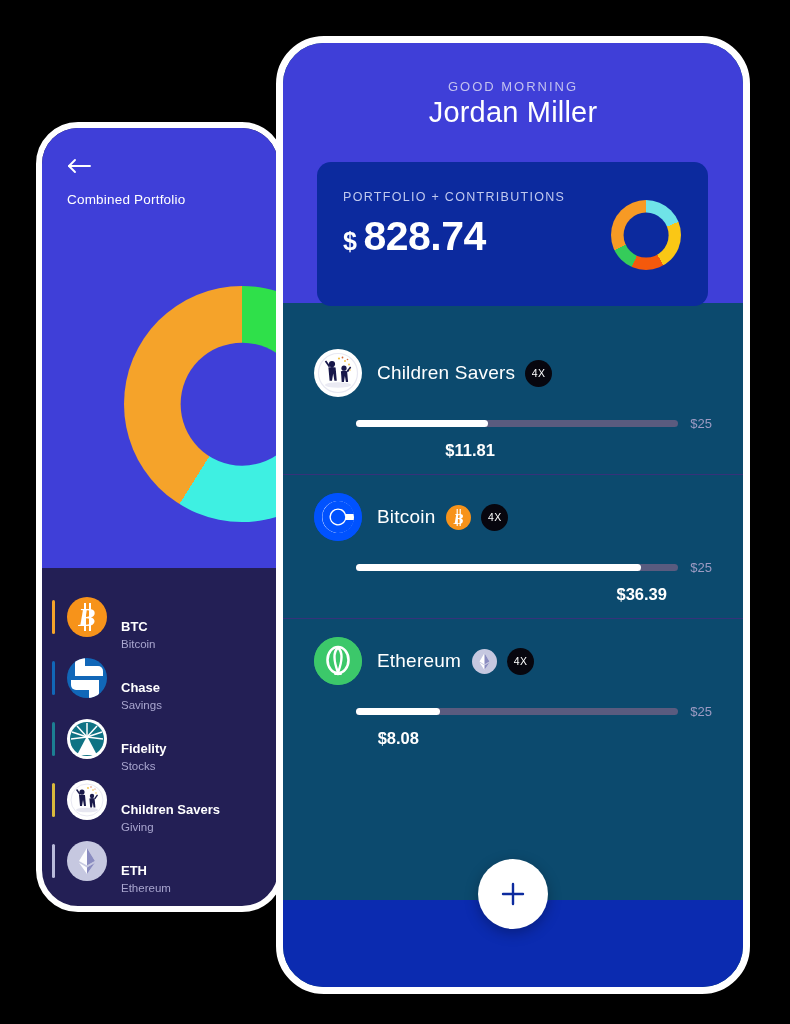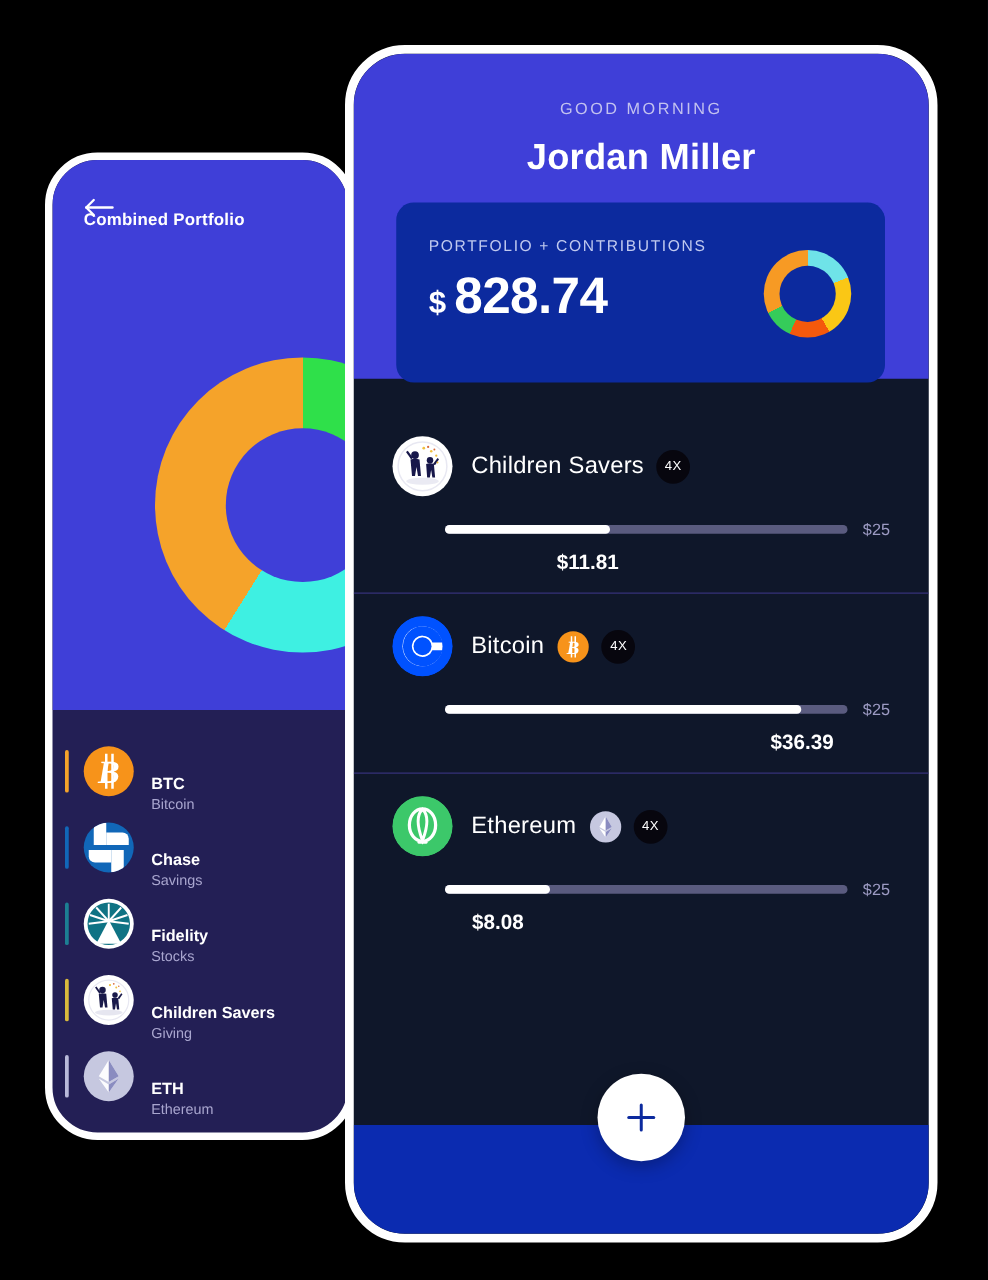--- a/index.html
+++ b/index.html
@@ -25,23 +25,23 @@
     position: absolute; left: 0; top: 0;
     width: 100%; height: 440px;
     background: #3f3fd8;
   }
   .back-arrow {
     position: absolute; left: 24px; top: 28px;
     width: 26px; height: 20px;
     color: #ffffff;
   }
   .back-title {
-    position: absolute; left: 25px; top: 40px;
+    position: absolute; left: 25px; top: 64px;
     font-size: 13.5px; color: #ffffff;
-    letter-spacing: .2px; font-weight: 700;
+    letter-spacing: .2px; font-weight: 400;
   }
   .back-donut {
     position: absolute;
     left: 82px; top: 158px;
     width: 236px; height: 236px;
     border-radius: 50%;
   }
   .back-donut::after {
     content: ""; position: absolute;
     left: 50%; top: 50%; transform: translate(-50%,-50%);
@@ -69,39 +69,39 @@
   }
   .legend-text { margin-left: 14px; line-height: 1.25; }
   .legend-name { font-size: 13px; font-weight: 700; color: #ffffff; margin-top: 37px; }
   .legend-sub  { font-size: 11.5px; color: #a9a6cf; margin-top: 2px; }
 
   
   .phone-front {
     position: absolute;
     left: 276px; top: 36px;
     width: 474px; height: 958px;
-    background: #0f172a;
+    background: #0c4a6e;
     border: 7px solid #ffffff;
     border-radius: 48px;
     overflow: hidden;
   }
   .hdr {
     position: relative;
     height: 260px;
     background: #3f3fd8;
     text-align: center;
   }
   .greeting {
     padding-top: 36px;
     font-size: 13px; color: #c3c2ef;
     letter-spacing: 2.0px; font-weight: 400;
   }
   .username {
-    margin-top: 16px;
-    font-size: 29px; color: #ffffff; font-weight: 700;
+    margin-top: 2px;
+    font-size: 29px; color: #ffffff; font-weight: 400;
     letter-spacing: .2px;
   }
 
   .card {
     position: absolute;
     left: 34px; top: 119px;
     width: 391px; height: 144px;
     background: #0c2a9e;
     border-radius: 14px;
     padding: 28px 26px 0 26px;

